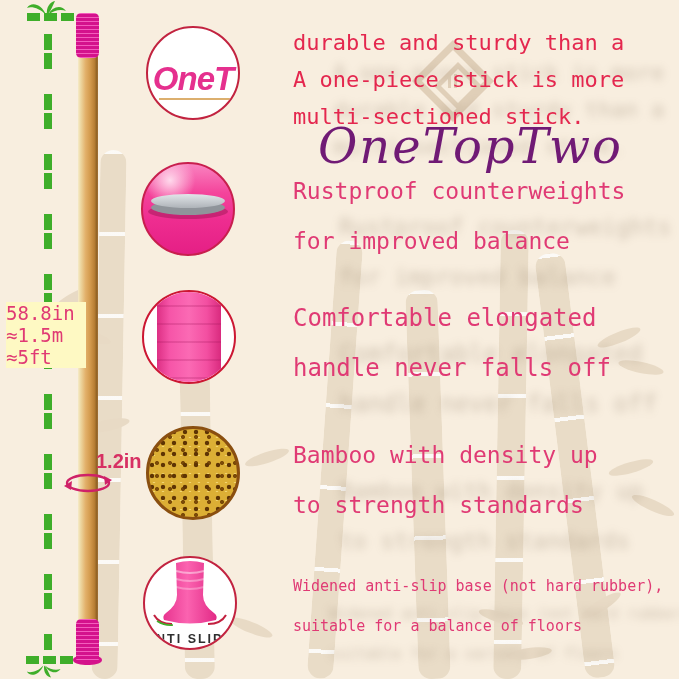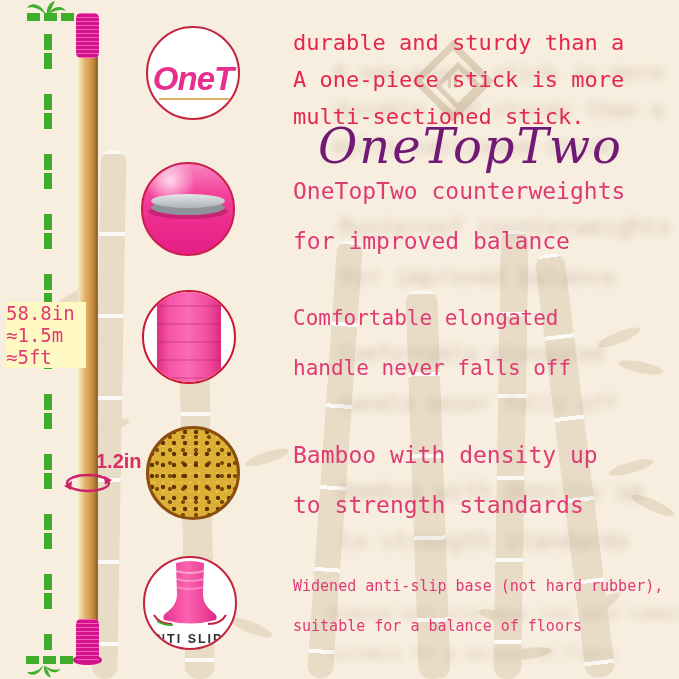--- a/index.html
+++ b/index.html
@@ -63,21 +63,21 @@
                      radial-gradient(circle at 8px 8px,#7a4a08 0 1.6px,rgba(0,0,0,0) 2.4px),
                      radial-gradient(circle at 5px 10px,#f4d878 0 1.5px,rgba(0,0,0,0) 2.2px);
     background-size:11px 11px,13px 13px,9px 9px;}
   .c5{left:143px;top:556px;border:2px solid #c22340;}
   .antislip-text{position:absolute;left:0;right:0;top:74px;text-align:left;z-index:2;
     font-family:"Liberation Sans",sans-serif;font-size:12.5px;font-weight:600;color:#2f2f2f;letter-spacing:2px;}
   
   .feature-text{position:absolute;left:293px;z-index:5;white-space:nowrap;}
   .s1{top:24px;font-size:22px;line-height:37px;color:#e4274e;}
   .s2{top:166px;font-size:23px;line-height:50px;color:#e03a74;}
-  .s3{top:293px;font-size:21px;line-height:50px;color:#e03a74;}
+  .s3{top:293px;font-size:24px;line-height:50px;color:#e03a74;}
   .s4{top:430px;font-size:23px;line-height:50px;color:#e03a74;}
   .s5{top:566px;font-size:15px;line-height:40px;color:#e03a74;}
   .ghost{z-index:1;filter:blur(4px);opacity:.38;color:#8d7a64 !important;}
 </style>
 </head>
 <body>
 
 <div id="stage">
 
   <div>
@@ -202,21 +202,21 @@
     </svg>
     <div class="antislip-text">ANTI SLIP</div>
   </div>
 
   <div class="feature-text s1">
     <div>durable and sturdy than a</div>
     <div>A one-piece stick is more</div>
     <div>multi-sectioned stick.</div>
   </div>
   <div class="feature-text s2">
-    <div>OneTopTwo counterweights</div>
+    <div>Rustproof counterweights</div>
     <div>for improved balance</div>
   </div>
   <div class="feature-text s3">
     <div>Comfortable elongated</div>
     <div>handle never falls off</div>
   </div>
   <div class="feature-text s4">
     <div>Bamboo with density up</div>
     <div>to strength standards</div>
   </div>

